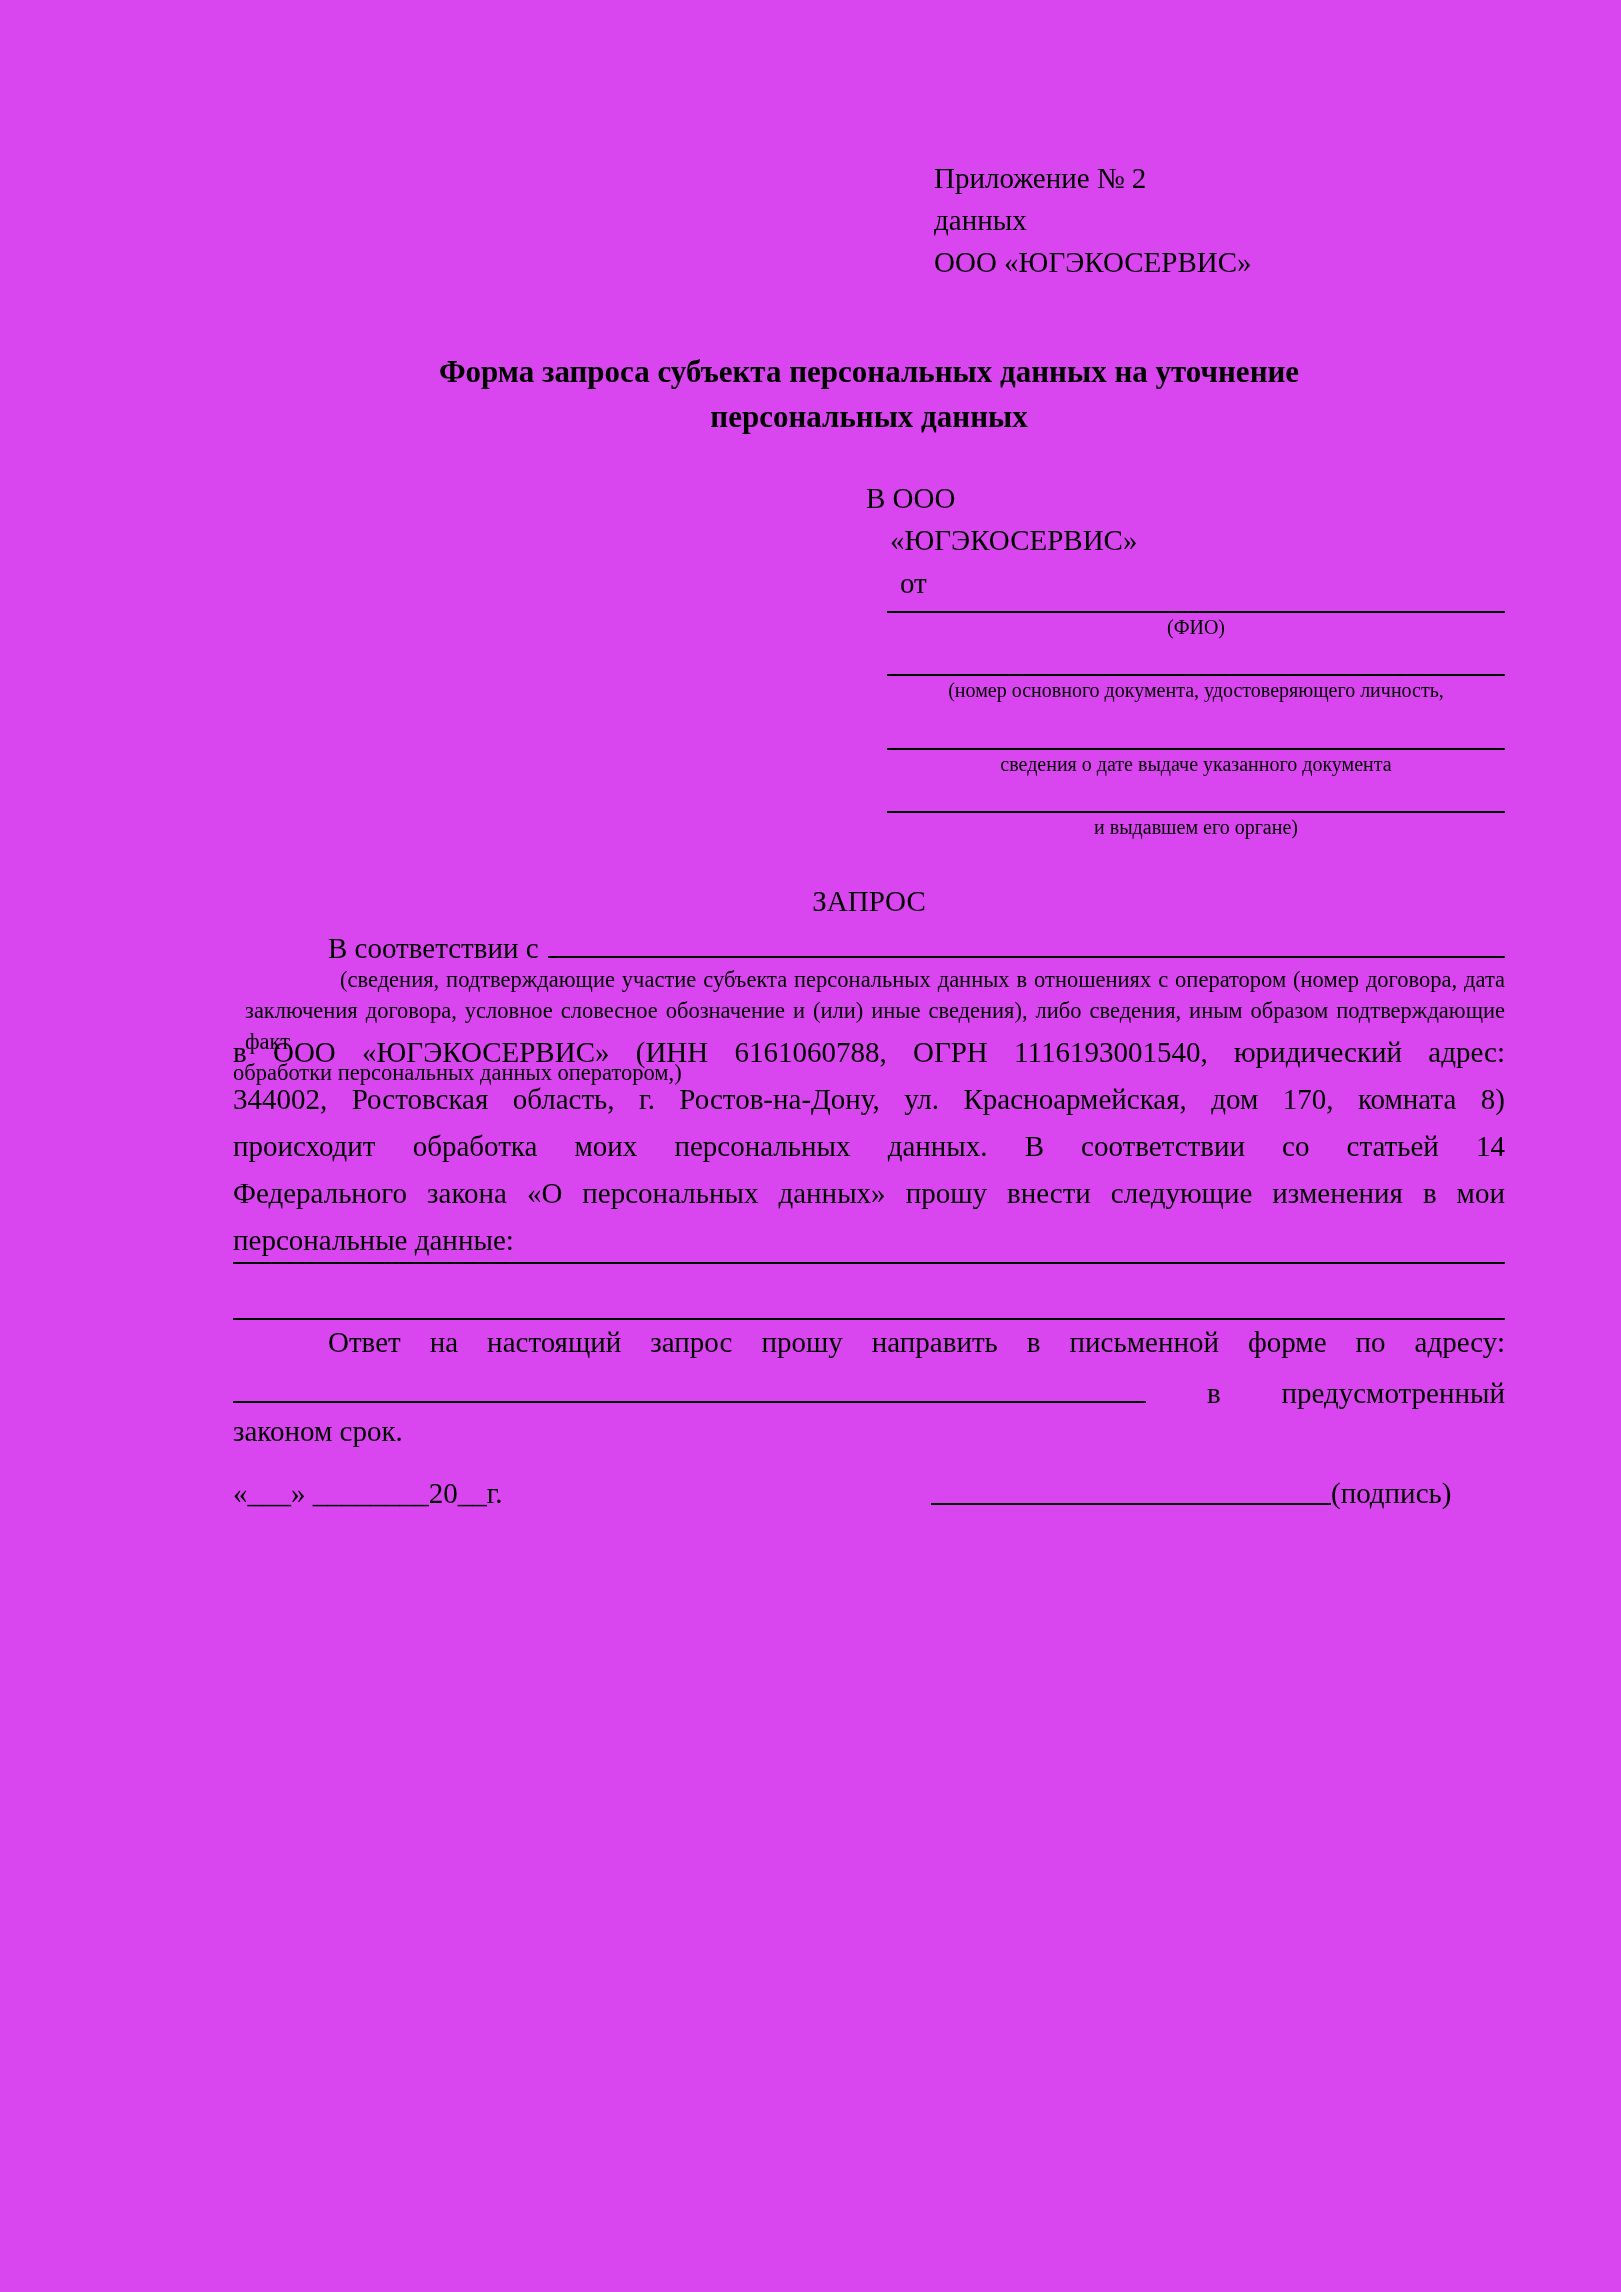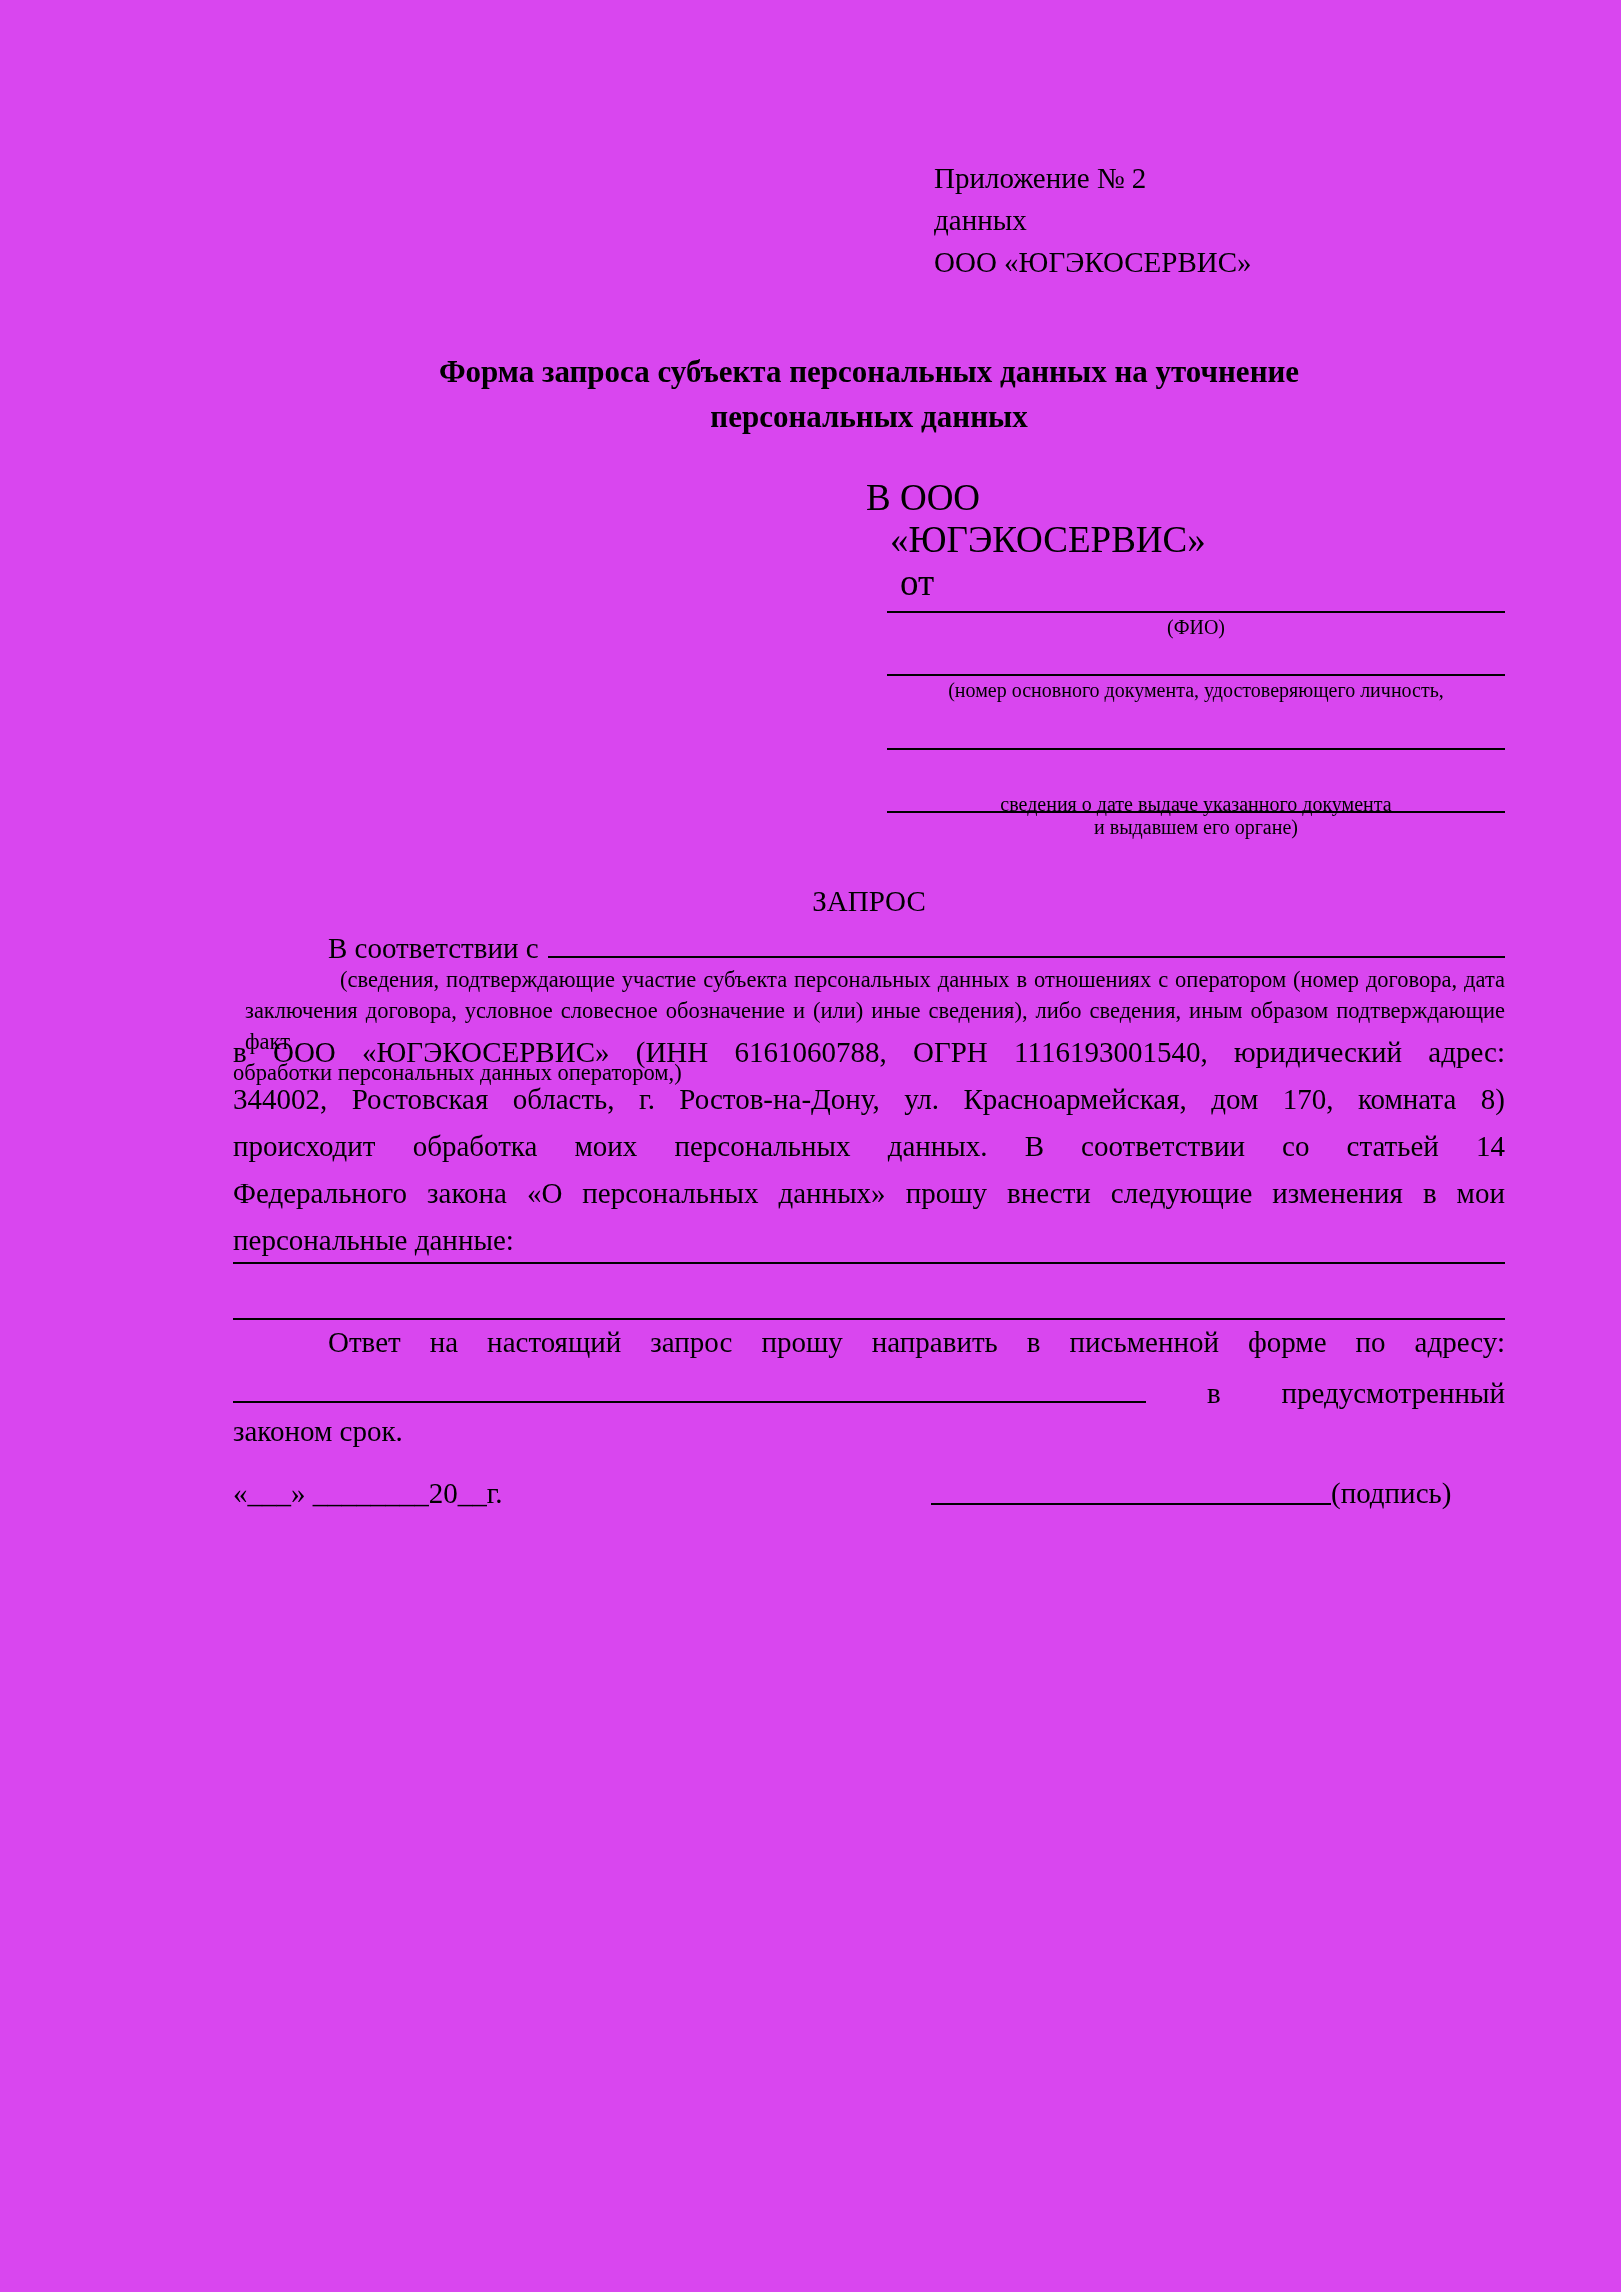--- a/index.html
+++ b/index.html
@@ -8,21 +8,21 @@
     width: 1621px;
     height: 2293px;
     margin: 0 auto;
     background: #d946ef;
     color: #000000;
     font-family: "Liberation Serif", "DejaVu Serif", serif;
   }
   .abs { position: absolute; }
   .header-block { left: 934px; top: 157px; width: 588px; font-size: 29px; line-height: 42px; }
   .title-block { left: 233px; top: 349px; width: 1272px; text-align: center; font-weight: bold; font-size: 31px; line-height: 45px; }
-  .recip { font-size: 37px; line-height: 42px; white-space: nowrap; }
+  .recip { font-size: 29px; line-height: 42px; white-space: nowrap; }
   .fill-line { position: absolute; height: 0; border-top: 2px solid #000; }
   .fill-line.thick { border-top-width: 2.9px; }
   .caption { position: absolute; left: 887px; width: 618px; text-align: center; font-size: 20px; line-height: 25.5px; white-space: nowrap; }
   .request-heading { left: 233px; top: 880px; width: 1272px; text-align: center; font-size: 29px; line-height: 43px; }
   .accordance-row { left: 233px; top: 923px; width: 1272px; display: flex; align-items: baseline; font-size: 29px; line-height: 43px; }
   .accordance-row .indent { display: inline-block; width: 95px; flex: 0 0 95px; }
   .accordance-row .label { white-space: nowrap; padding-right: 9.8px; }
   .accordance-row .grow-line { flex: 1 1 auto; border-bottom: 2.9px solid #000; height: 33px; margin-bottom: -4.9px; }
   .note-block { left: 233px; top: 964px; width: 1272px; font-size: 22.5px; line-height: 31px; }
   .note-block .jline { text-align: justify; text-align-last: justify; margin-left: 12px; }
@@ -57,21 +57,21 @@
   <div class="abs recip" style="left:890px; top:519px;">«ЮГЭКОСЕРВИС»</div>
   <div class="abs recip" style="left:900px; top:562px;">от</div>
 
   <div class="fill-line" style="left:887px; top:611px; width:618px;"></div>
   <div class="caption" style="top:615px;">(ФИО)</div>
 
   <div class="fill-line" style="left:887px; top:674px; width:618px;"></div>
   <div class="caption" style="top:678px;">(номер основного документа, удостоверяющего личность,</div>
 
   <div class="fill-line" style="left:887px; top:748px; width:618px;"></div>
-  <div class="caption" style="top:752px;margin-top:40px;">сведения о дате выдаче указанного документа</div>
+  <div class="caption" style="top:752px;">сведения о дате выдаче указанного документа</div>
 
   <div class="fill-line" style="left:887px; top:811px; width:618px;"></div>
   <div class="caption" style="top:815px;">и выдавшем его органе)</div>
 
   <div class="abs request-heading">ЗАПРОС</div>
 
   <div class="abs accordance-row">
     <span class="indent"></span>
     <span class="label">В соответствии с</span>
     <span class="grow-line"></span>

